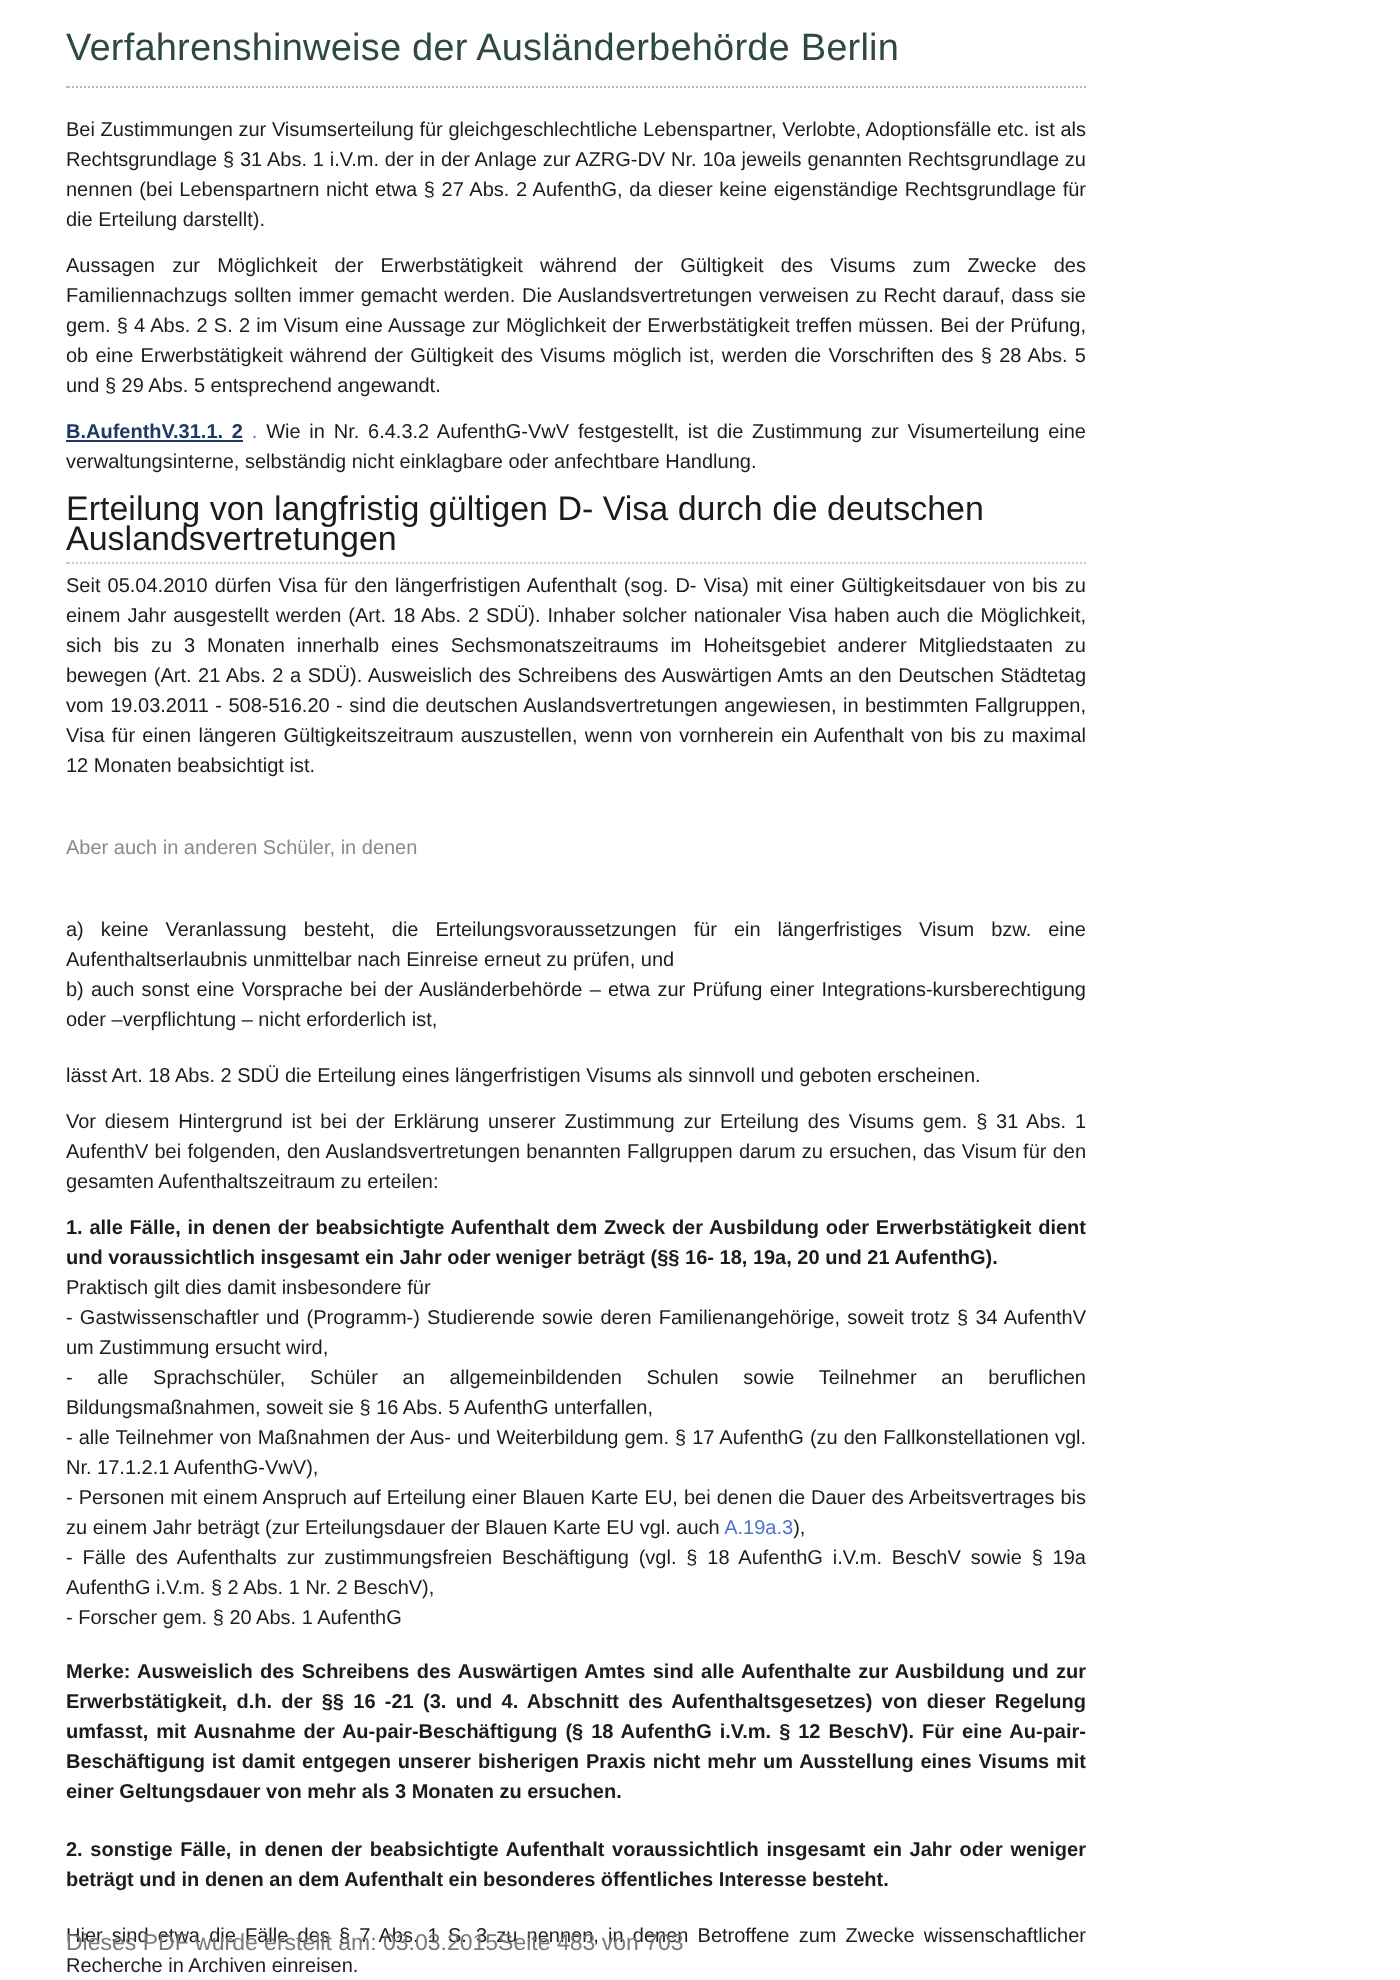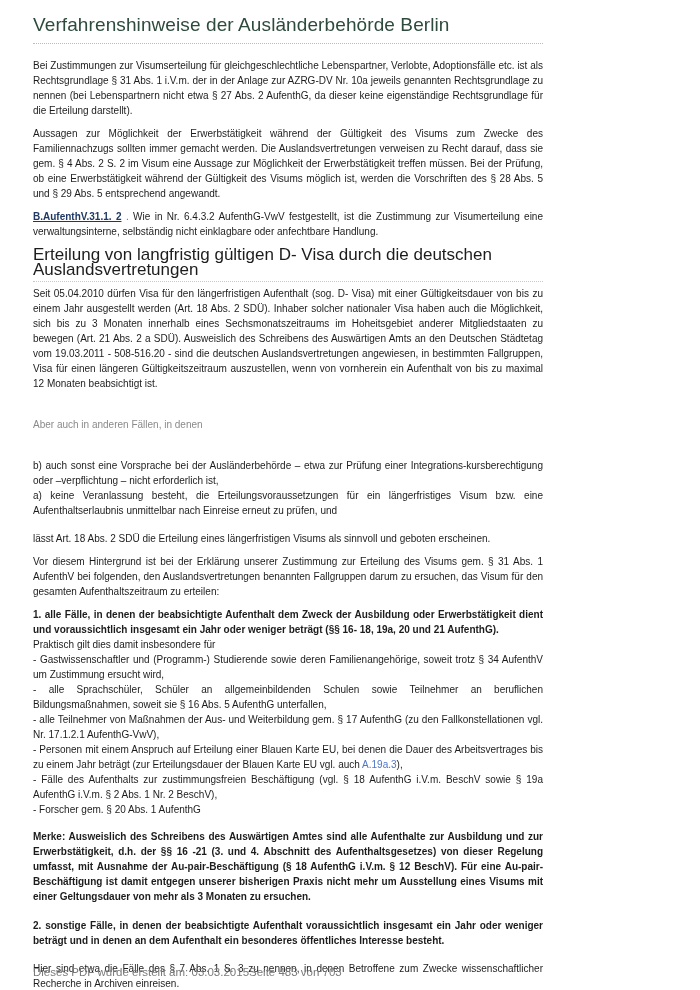--- a/index.html
+++ b/index.html
@@ -85,25 +85,25 @@
   <p class="para j">Bei Zustimmungen zur Visumserteilung für gleichgeschlechtliche Lebenspartner, Verlobte, Adoptionsfälle etc. ist als Rechtsgrundlage § 31 Abs. 1 i.V.m. der in der Anlage zur AZRG-DV Nr. 10a jeweils genannten Rechtsgrundlage zu nennen (bei Lebenspartnern nicht etwa § 27 Abs. 2 AufenthG, da dieser keine eigenständige Rechtsgrundlage für die Erteilung darstellt).</p>
 
   <p class="para j">Aussagen zur Möglichkeit der Erwerbstätigkeit während der Gültigkeit des Visums zum Zwecke des Familiennachzugs sollten immer gemacht werden. Die Auslandsvertretungen verweisen zu Recht darauf, dass sie gem. § 4 Abs. 2 S. 2 im Visum eine Aussage zur Möglichkeit der Erwerbstätigkeit treffen müssen. Bei der Prüfung, ob eine Erwerbstätigkeit während der Gültigkeit des Visums möglich ist, werden die Vorschriften des § 28 Abs. 5 und § 29 Abs. 5 entsprechend angewandt.</p>
 
   <p class="para j"><span class="ref-link">B.AufenthV.31.1. 2</span> <span class="link">.</span> <span>Wie in Nr. 6.4.3.2 AufenthG-VwV festgestellt, ist die Zustimmung zur Visumerteilung eine verwaltungsinterne, selbständig nicht einklagbare oder anfechtbare Handlung.</span></p>
 
   <h2 class="subheading">Erteilung von langfristig gültigen D- Visa durch die deutschen Auslandsvertretungen</h2>
 
   <p class="para j">Seit 05.04.2010 dürfen Visa für den längerfristigen Aufenthalt (sog. D- Visa) mit einer Gültigkeitsdauer von bis zu einem Jahr ausgestellt werden (Art. 18 Abs. 2 SDÜ). Inhaber solcher nationaler Visa haben auch die Möglichkeit, sich bis zu 3 Monaten innerhalb eines Sechsmonatszeitraums im Hoheitsgebiet anderer Mitgliedstaaten zu bewegen (Art. 21 Abs. 2 a SDÜ). Ausweislich des Schreibens des Auswärtigen Amts an den Deutschen Städtetag vom 19.03.2011 - 508-516.20 - sind die deutschen Auslandsvertretungen angewiesen, in bestimmten Fallgruppen, Visa für einen längeren Gültigkeitszeitraum auszustellen, wenn von vornherein ein Aufenthalt von bis zu maximal 12 Monaten beabsichtigt ist.</p>
 
-  <p class="para muted mt-26">Aber auch in anderen Fällen, in denen</p>
+  <p class="para muted mt-26">Aber auch in anderen Schüler, in denen</p>
 
   <div class="para j mt-26">
+    <div>a) keine Veranlassung besteht, die Erteilungsvoraussetzungen für ein längerfristiges Visum bzw. eine Aufenthaltserlaubnis unmittelbar nach Einreise erneut zu prüfen, und</div>
     <div>b) auch sonst eine Vorsprache bei der Ausländerbehörde – etwa zur Prüfung einer Integrations-kursberechtigung oder –verpflichtung – nicht erforderlich ist,</div>
-    <div>a) keine Veranlassung besteht, die Erteilungsvoraussetzungen für ein längerfristiges Visum bzw. eine Aufenthaltserlaubnis unmittelbar nach Einreise erneut zu prüfen, und</div>
   </div>
 
   <p class="para mt-13">lässt Art. 18 Abs. 2 SDÜ die Erteilung eines längerfristigen Visums als sinnvoll und geboten erscheinen.</p>
 
   <p class="para j">Vor diesem Hintergrund ist bei der Erklärung unserer Zustimmung zur Erteilung des Visums gem. § 31 Abs. 1 AufenthV bei folgenden, den Auslandsvertretungen benannten Fallgruppen darum zu ersuchen, das Visum für den gesamten Aufenthaltszeitraum zu erteilen:</p>
 
   <div class="para j">
     <div class="bold">1. alle Fälle, in denen der beabsichtigte Aufenthalt dem Zweck der Ausbildung oder Erwerbstätigkeit dient und voraussichtlich insgesamt ein Jahr oder weniger beträgt (§§ 16- 18, 19a, 20 und 21 AufenthG).</div>
     <div>Praktisch gilt dies damit insbesondere für</div>
     <div>- Gastwissenschaftler und (Programm-) Studierende sowie deren Familienangehörige, soweit trotz § 34 AufenthV um Zustimmung ersucht wird,</div>

